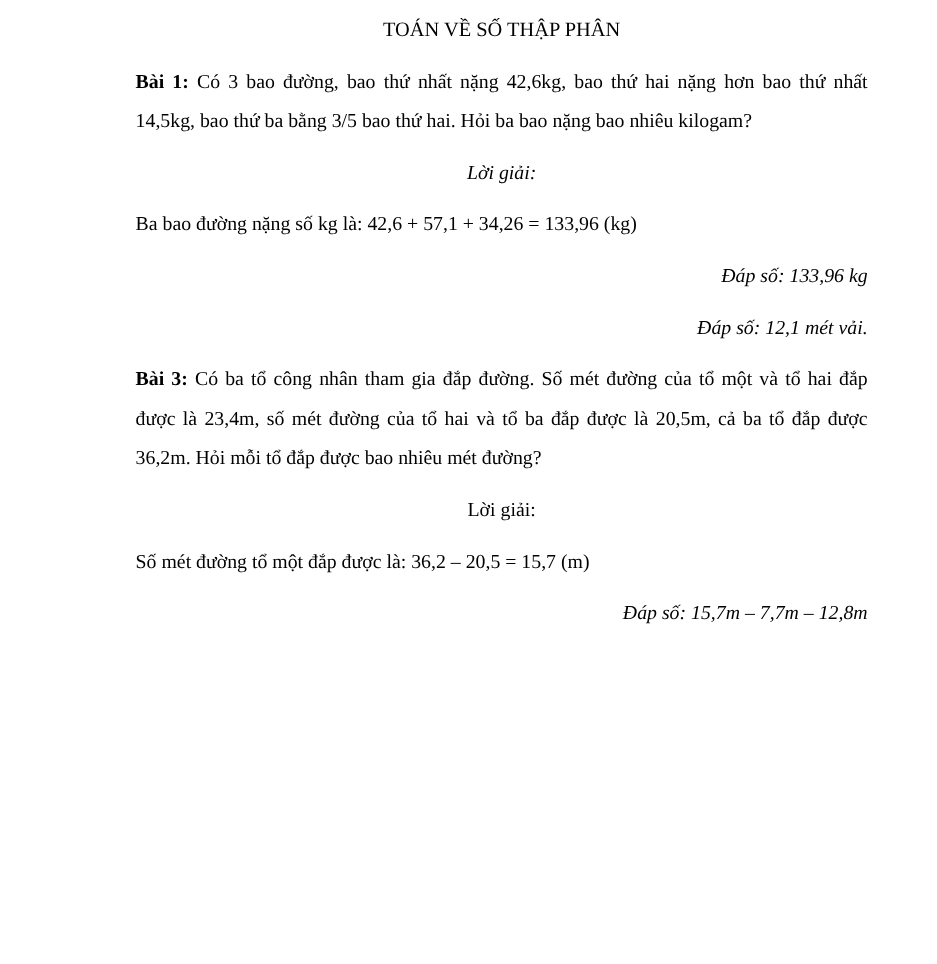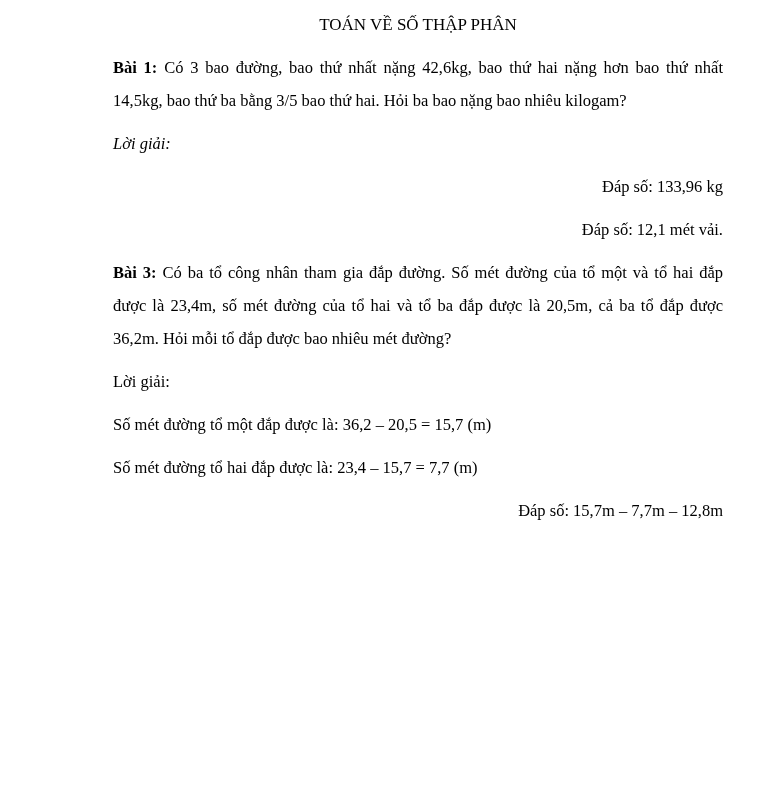--- a/index.html
+++ b/index.html
@@ -32,50 +32,50 @@
     text-align: center;
     font-weight: bold;
     font-size: 17px;
     line-height: 33px;
   }
   .para {
     text-align: justify;
   }
   .bold { font-weight: bold; }
   .solution-heading {
-    text-align: left;
+    text-align: center;
     font-weight: bold;
   }
   .solution-heading.italic { font-style: italic; }
   .solution-line { text-align: left; }
-  .answer-line { text-align: right; }
+  .answer-line { text-align: right; font-style: italic; }
 </style>
 </head>
 <body>
 
 <div class="doc">
 
   <h1 class="title">TOÁN VỀ SỐ THẬP PHÂN</h1>
 
   <p class="para"><span class="bold">Bài 1:</span> <span>Có 3 bao đường, bao thứ nhất nặng 42,6kg, bao thứ hai nặng hơn bao thứ nhất 14,5kg, bao thứ ba bằng 3/5 bao thứ hai. Hỏi ba bao nặng bao nhiêu kilogam?</span></p>
 
   <p class="solution-heading italic">Lời giải:</p>
 
 
 
+  <p class="solution-line">Ba bao đường nặng số kg là: 42,6 + 57,1 + 34,26 = 133,96 (kg)</p>
 
   <p class="answer-line">Đáp số: 133,96 kg</p>
 
 
   <p class="answer-line">Đáp số: 12,1 mét vải.</p>
 
   <p class="para"><span class="bold">Bài 3:</span> <span>Có ba tổ công nhân tham gia đắp đường. Số mét đường của tổ một và tổ hai đắp được là 23,4m, số mét đường của tổ hai và tổ ba đắp được là 20,5m, cả ba tổ đắp được 36,2m. Hỏi mỗi tổ đắp được bao nhiêu mét đường?</span></p>
 
   <p class="solution-heading">Lời giải:</p>
 
   <p class="solution-line">Số mét đường tổ một đắp được là: 36,2 – 20,5 = 15,7 (m)</p>
 
-  <p class="solution-line">Số mét đường tổ hai đắp được là: 23,4 – 15,7 = 7,7 (m)</p>
 
 
   <p class="answer-line">Đáp số: 15,7m – 7,7m – 12,8m</p>
 
 </div>
 
 </body></html>

